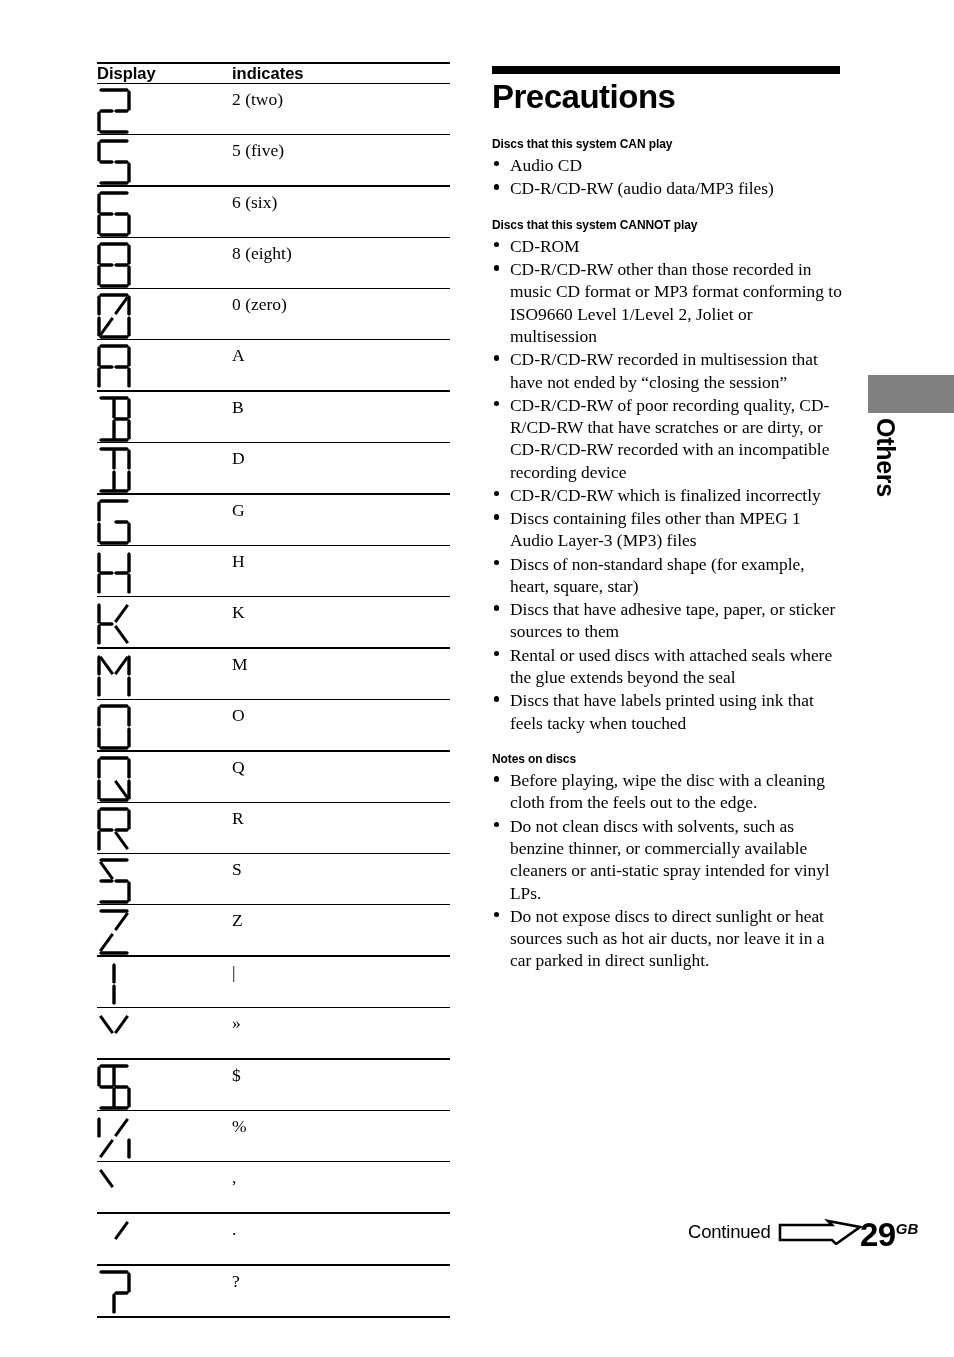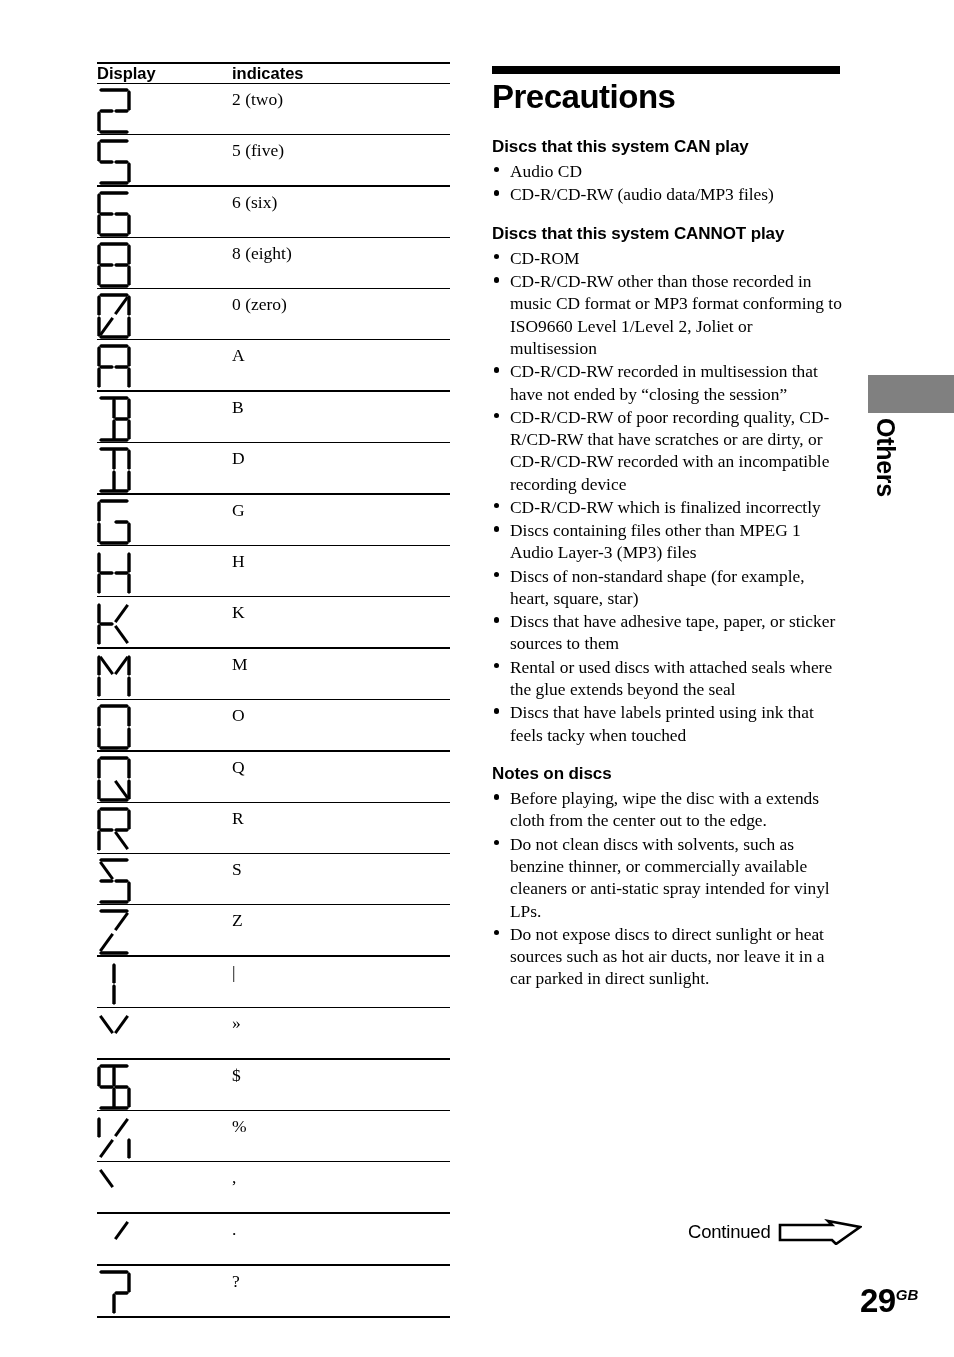--- a/index.html
+++ b/index.html
@@ -99,21 +99,21 @@
     font-weight: bold;
     font-size: 33px;
     letter-spacing: -0.5px;
     margin: 0 0 22px 0;
     line-height: 1.05;
   }
 
   .sec-heading {
     font-family: "Liberation Sans", sans-serif;
     font-weight: bold;
-    font-size: 17px;
+    font-size: 12px;
     letter-spacing: -0.1px;
     margin: 0 0 3px 0;
     line-height: 1.2;
   }
   .sec-block { margin-bottom: 18px; }
   .sec-block:last-child { margin-bottom: 0; }
 
   ul.bullets {
     list-style: none;
     margin: 0;
@@ -172,21 +172,21 @@
     font-family: "Liberation Sans", sans-serif;
     font-weight: normal;
     font-size: 18.5px;
     letter-spacing: -0.2px;
   }
   #continued-arrow { margin-left: 7px; display: block; }
 
   #page-number {
     position: absolute;
     left: 860px;
-    top: 1282px;
+    top: 1216px;
     font-family: "Liberation Sans", sans-serif;
     font-weight: bold;
     font-size: 33px;
     letter-spacing: -0.5px;
     white-space: nowrap;
   }
   #page-number .gb {
     font-size: 15px;
     font-style: italic;
     font-weight: bold;
@@ -539,21 +539,21 @@
           <li><span class="bullet-dot"></span><span>Discs containing files other than MPEG 1 Audio Layer-3 (MP3) files</span></li>
           <li><span class="bullet-dot"></span><span>Discs of non-standard shape (for example, heart, square, star)</span></li>
           <li><span class="bullet-dot"></span><span>Discs that have adhesive tape, paper, or sticker sources to them</span></li>
           <li><span class="bullet-dot"></span><span>Rental or used discs with attached seals where the glue extends beyond the seal</span></li>
           <li><span class="bullet-dot"></span><span>Discs that have labels printed using ink that feels tacky when touched</span></li>
         </ul>
       </div>
       <div class="sec-block">
         <h3 class="sec-heading">Notes on discs</h3>
         <ul class="bullets">
-          <li><span class="bullet-dot"></span><span>Before playing, wipe the disc with a extends cloth from the center out to the edge.</span></li>
+          <li><span class="bullet-dot"></span><span>Before playing, wipe the disc with a cleaning cloth from the feels out to the edge.</span></li>
           <li><span class="bullet-dot"></span><span>Do not clean discs with solvents, such as benzine thinner, or commercially available cleaners or anti-static spray intended for vinyl LPs.</span></li>
           <li><span class="bullet-dot"></span><span>Do not expose discs to direct sunlight or heat sources such as hot air ducts, nor leave it in a car parked in direct sunlight.</span></li>
         </ul>
       </div>
     </div>
 </div>
 
 <div id="side-tab-block" style="background: rgb(128, 128, 128);"></div>
 <div id="side-tab-label">Others</div>
 

